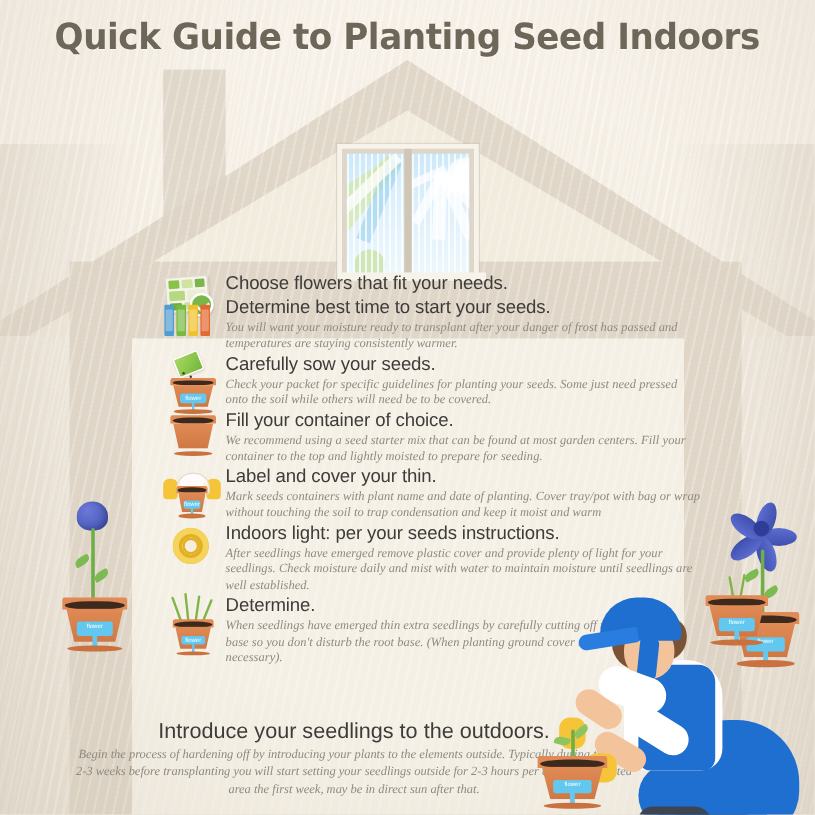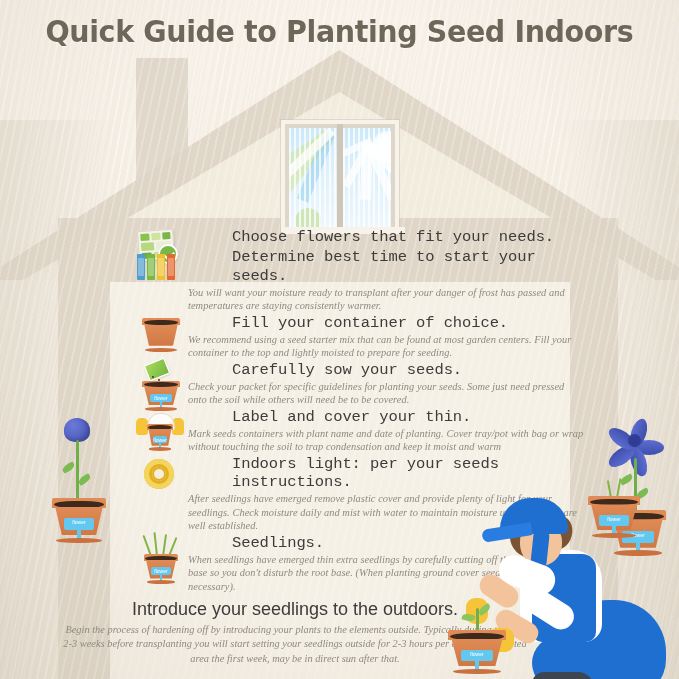--- a/index.html
+++ b/index.html
@@ -116,26 +116,25 @@
   
   .steps{
     position:absolute;left:136px;top:228px;width:448px;z-index:5;
   }
   .step{
     position:relative;
     padding-left:52px;
     margin-bottom:1px;
   }
   .step-head{
-    font-family:Liberation Mono, monospace;
+    font-family:Liberation Sans, sans-serif;
     font-size:15.5px;
     color:#3d3c3a;
     line-height:1.22;
     letter-spacing:-0.1px;
-    margin-left:44px;
   }
   .step-body{
     font-family:"Liberation Serif", serif;
     font-style:italic;
     font-size:10.4px;
     line-height:1.30;
     color:#8e8a80;
     letter-spacing:.05px;
     max-width:398px;
   }
@@ -402,53 +401,53 @@
           <div class="season s2"></div>
           <div class="season s3"></div>
           <div class="season s4"></div>
         </div>
       </div>
       <div class="step-head">Determine best time to start your seeds.</div>
       <div class="step-body">You will want your moisture ready to transplant after your danger of frost has passed and temperatures are staying consistently warmer.</div>
     </div>
 
     <div class="step">
-      <div class="step-icon">
-        <div class="pot" style="left:6px;top:4px;width:38px;height:34px;">
-          <div class="rim"></div>
-            <div class="soil"></div>
-            <div class="body"></div>
-            <div class="saucer"></div>
-        </div>
-      </div>
-      <div class="step-head">Fill your container of choice.</div>
-      <div class="step-body">We recommend using a seed starter mix that can be found at most garden centers. Fill your container to the top and lightly moisted to prepare for seeding.</div>
-    </div>
-
-    <div class="step">
       <div class="step-icon" style="height:50px;">
         <div class="packet"></div>
         <div class="seedfall" style="left:16px;top:15px;width:2px;height:2px;"></div>
         <div class="seedfall" style="left:22px;top:18px;width:2px;height:2px;"></div>
         <div class="seedfall" style="left:18px;top:21px;width:2px;height:2px;"></div>
         <div class="pot" style="left:6px;top:20px;width:38px;height:30px;">
           <div class="rim"></div>
             <div class="soil"></div>
             <div class="body"></div>
           <div class="tag">flower</div>
           <div class="tagstem"></div>
             <div class="saucer"></div>
         </div>
       </div>
       <div class="step-head">Carefully sow your seeds.</div>
       <div class="step-body">Check your packet for specific guidelines for planting your seeds.  Some just need pressed onto the soil while others will need be to be covered.</div>
     </div>
 
     <div class="step">
       <div class="step-icon">
+        <div class="pot" style="left:6px;top:4px;width:38px;height:34px;">
+          <div class="rim"></div>
+            <div class="soil"></div>
+            <div class="body"></div>
+            <div class="saucer"></div>
+        </div>
+      </div>
+      <div class="step-head">Fill your container of choice.</div>
+      <div class="step-body">We recommend using a seed starter mix that can be found at most garden centers. Fill your container to the top and lightly moisted to prepare for seeding.</div>
+    </div>
+
+    <div class="step">
+      <div class="step-icon">
         <div class="glove l"></div>
         <div class="glove r"></div>
         <div class="cover"></div>
         <div class="pot" style="left:11px;top:16px;width:26px;height:27px;">
           <div class="rim"></div>
             <div class="soil"></div>
             <div class="body"></div>
           <div class="tag">flower</div>
           <div class="tagstem"></div>
             <div class="saucer"></div>
@@ -474,21 +473,21 @@
         <div class="blade" style="left:32px;top:2px;height:20px;transform:rotate(22deg);"></div>
         <div class="pot" style="left:8px;top:20px;width:34px;height:30px;">
           <div class="rim"></div>
             <div class="soil"></div>
             <div class="body"></div>
           <div class="tag">flower</div>
           <div class="tagstem"></div>
             <div class="saucer"></div>
         </div>
       </div>
-      <div class="step-head">Seedlings.</div>
+      <div class="step-head">Determine.</div>
       <div class="step-body">When seedlings have emerged thin extra seedlings by carefully cutting off the extra at the base so you don't disturb the root base. (When planting ground cover seeds this step is not necessary).</div>
     </div>
   </div>
 
   <div class="gardener">
 
     <div class="pot" style="left:152px;top:8px;width:52px;height:42px;">
       <div class="blade" style="left:22px;top:-16px;height:18px;transform:rotate(-10deg);"></div>
       <div class="blade" style="left:28px;top:-18px;height:20px;transform:rotate(10deg);"></div>
       <div class="rim"></div>

